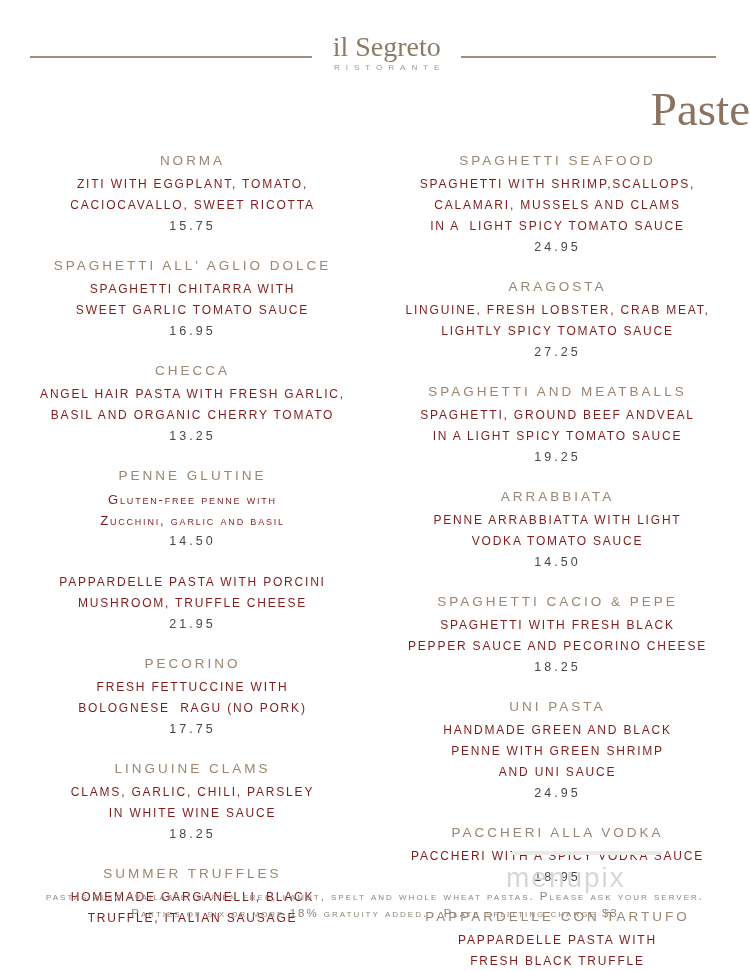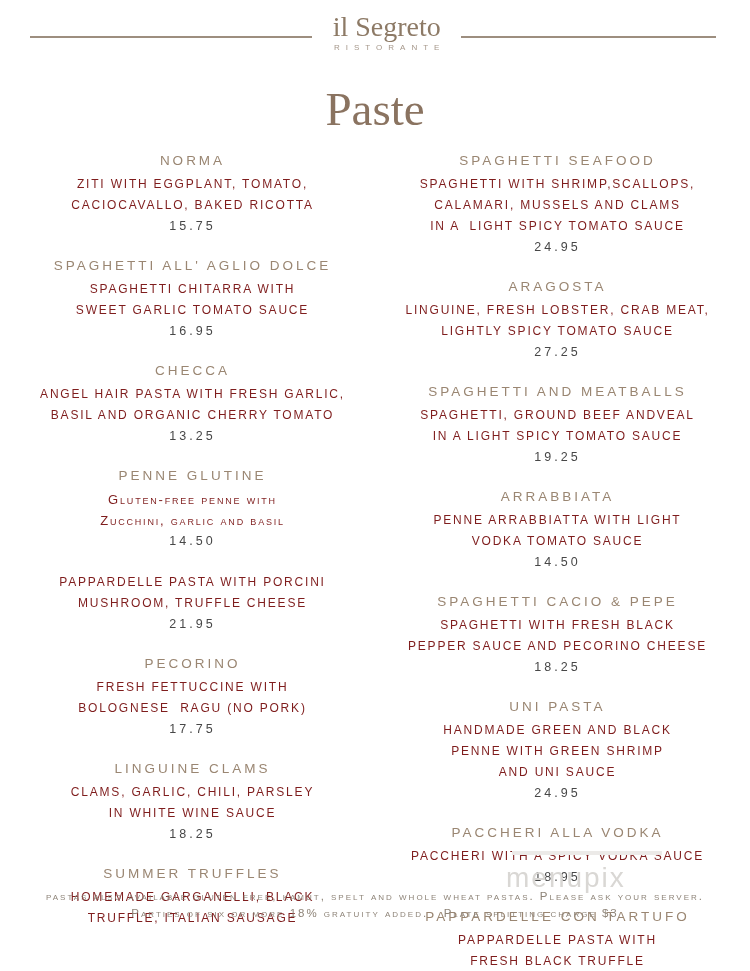--- a/index.html
+++ b/index.html
@@ -8,21 +8,21 @@
     width: 750px;
     height: 971px;
     background: #ffffff;
     overflow: hidden;
     font-family: "Liberation Sans", sans-serif;
   }
 
   
   .header {
     position: absolute;
-    top: 12px;
+    top: 32px;
     left: 30px;
     right: 34px;
     display: flex;
     align-items: flex-start;
     justify-content: flex-end;
   }
   .rule {
     height: 2px;
     background: #9d8e7f;
     margin-top: 24px;
@@ -44,21 +44,21 @@
     padding-left: 6px;
   }
 
   
   .section-title {
     position: absolute;
     top: 82px;
     left: 0;
     width: 100%;
     margin: 0;
-    text-align: center;
+    text-align: right;
     font-family: "Liberation Serif", serif;
     font-weight: normal;
     font-size: 47px;
     color: #8a7360;
   }
 
   
   .columns {
     position: absolute;
     top: 152px;
@@ -142,21 +142,21 @@
   </div>
 
   <h1 class="section-title">Paste</h1>
 
   <div class="columns">
     <div class="col" id="col-left">
   <section class="menu-item">
     <h2 class="dish-name">NORMA</h2>
     <div class="dish-desc">
             <div class="desc-line">ZITI WITH EGGPLANT, TOMATO,</div>
-            <div class="desc-line">CACIOCAVALLO, BAKED RICOTTA</div>
+            <div class="desc-line">CACIOCAVALLO, SWEET RICOTTA</div>
           </div>
     <div class="dish-price">15.75</div>
   </section>
 
   <section class="menu-item">
     <h2 class="dish-name">SPAGHETTI ALL' AGLIO DOLCE</h2>
     <div class="dish-desc">
             <div class="desc-line">SPAGHETTI CHITARRA WITH</div>
             <div class="desc-line">SWEET GARLIC TOMATO SAUCE</div>
           </div>

